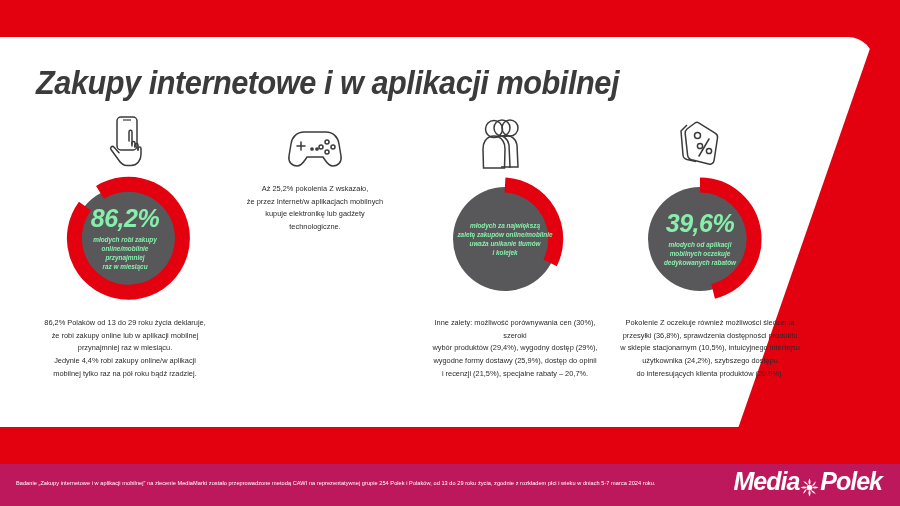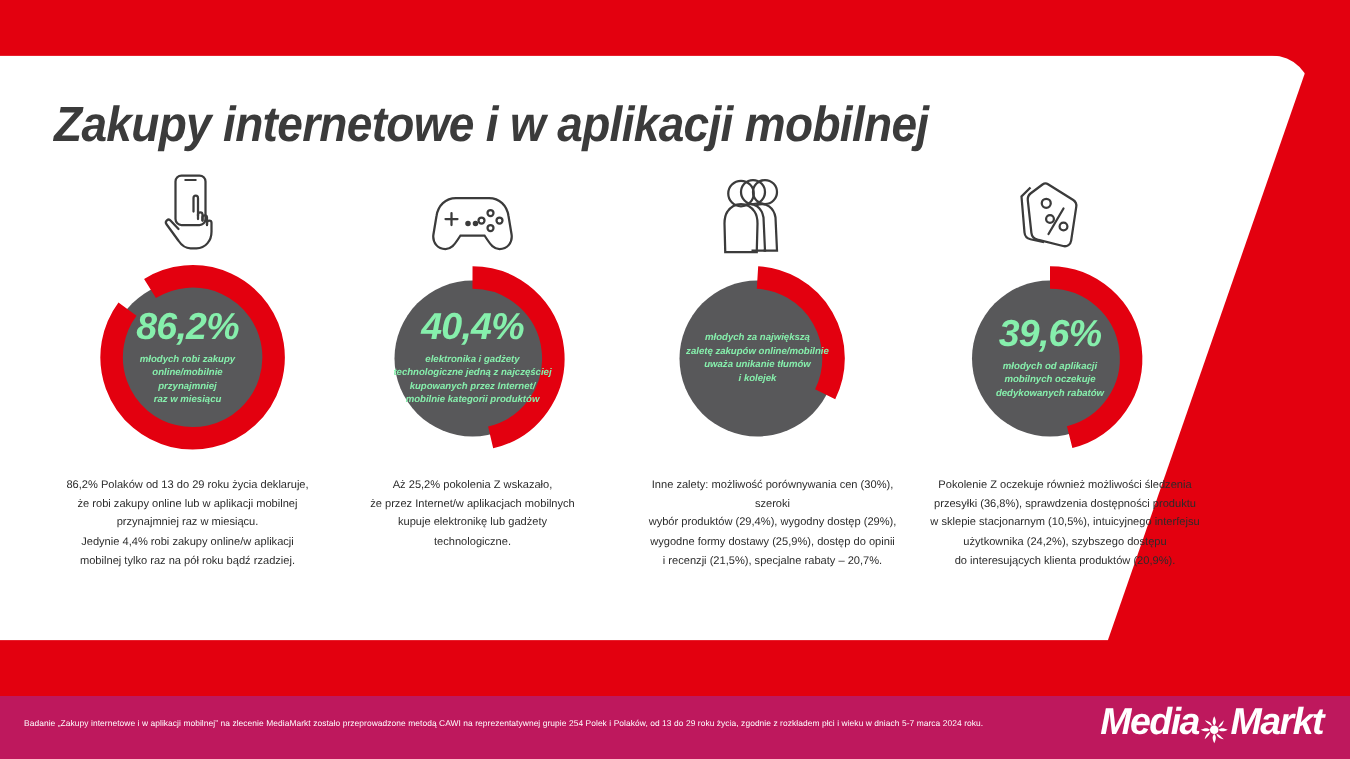--- a/index.html
+++ b/index.html
@@ -200,33 +200,20 @@
           <svg width="62" height="48" viewBox="0 0 62 48" fill="none" stroke="#3b3b3b" stroke-width="1.5">
             <path d="M20 9 h22 c7 0 12 5 13 12 l2 12 c1 6-3 10-8 10 c-4 0-6-3-8-6 l-2-3 h-16 l-2 3 c-2 3-4 6-8 6 c-5 0-9-4-8-10 l2-12 c1-7 6-12 13-12 z"></path>
             <path d="M17 19 v8 M13 23 h8" stroke-linecap="round"></path>
             <circle cx="43" cy="19" r="2"></circle>
             <circle cx="49" cy="24" r="2"></circle>
             <circle cx="43" cy="29" r="2"></circle>
             <circle cx="37" cy="24" r="2"></circle>
             <circle cx="28" cy="26" r="1.1" fill="#3b3b3b"></circle>
             <circle cx="33" cy="26" r="1.1" fill="#3b3b3b"></circle>
           </svg>
-        </div>
-        <div class="donut-wrap">
-          <svg class="donut" width="132" height="132" viewBox="0 0 132 132">
-            <circle cx="66" cy="66" r="52" fill="#58585a"></circle>
-            <path d="M 66.0 12 A 54 54 0 0 1 78.1 118.6" fill="none" stroke="#e3000f" stroke-width="15"></path>
-          </svg>
-          <div class="donut-text">
-            <div class="pct">40,4%</div>
-            <div class="donut-sub" style="white-space:pre-line">elektronika i gadżety
-technologiczne jedną z najczęściej
-kupowanych przez Internet/
-mobilnie kategorii produktów</div>
-          </div>
         </div>
         <div class="caption">Aż 25,2% pokolenia Z wskazało,
 że przez Internet/w aplikacjach mobilnych
 kupuje elektronikę lub gadżety
 technologiczne.</div>
       </div>
 
       <div class="col c2">
         <div class="icon-wrap">
           <svg width="50" height="54" viewBox="0 0 50 54" fill="none" stroke="#3b3b3b" stroke-width="1.5">
@@ -303,17 +290,17 @@
               <path d="M1 20 C7 17 11 17 14 20 C11 23 7 23 1 20 Z"></path>
               <path d="M39 20 C33 23 29 23 26 20 C29 17 33 17 39 20 Z"></path>
               <path d="M6.6 6.6 C13 8 16 10.5 17 14.5 C13 13.5 10.5 10.5 6.6 6.6 Z"></path>
               <path d="M33.4 33.4 C27 32 24 29.5 23 25.5 C27 26.5 29.5 29.5 33.4 33.4 Z"></path>
               <path d="M33.4 6.6 C32 13 29.5 16 25.5 17 C26.5 13 29.5 10.5 33.4 6.6 Z"></path>
               <path d="M6.6 33.4 C8 27 10.5 24 14.5 23 C13.5 27 10.5 29.5 6.6 33.4 Z"></path>
             </g>
           </g>
         </svg>
       </span>
-      <span class="markt">Markt</span>
+      <span class="markt">Polek</span>
     </div>
   </div>
 
 </div>
 
 </body></html>

